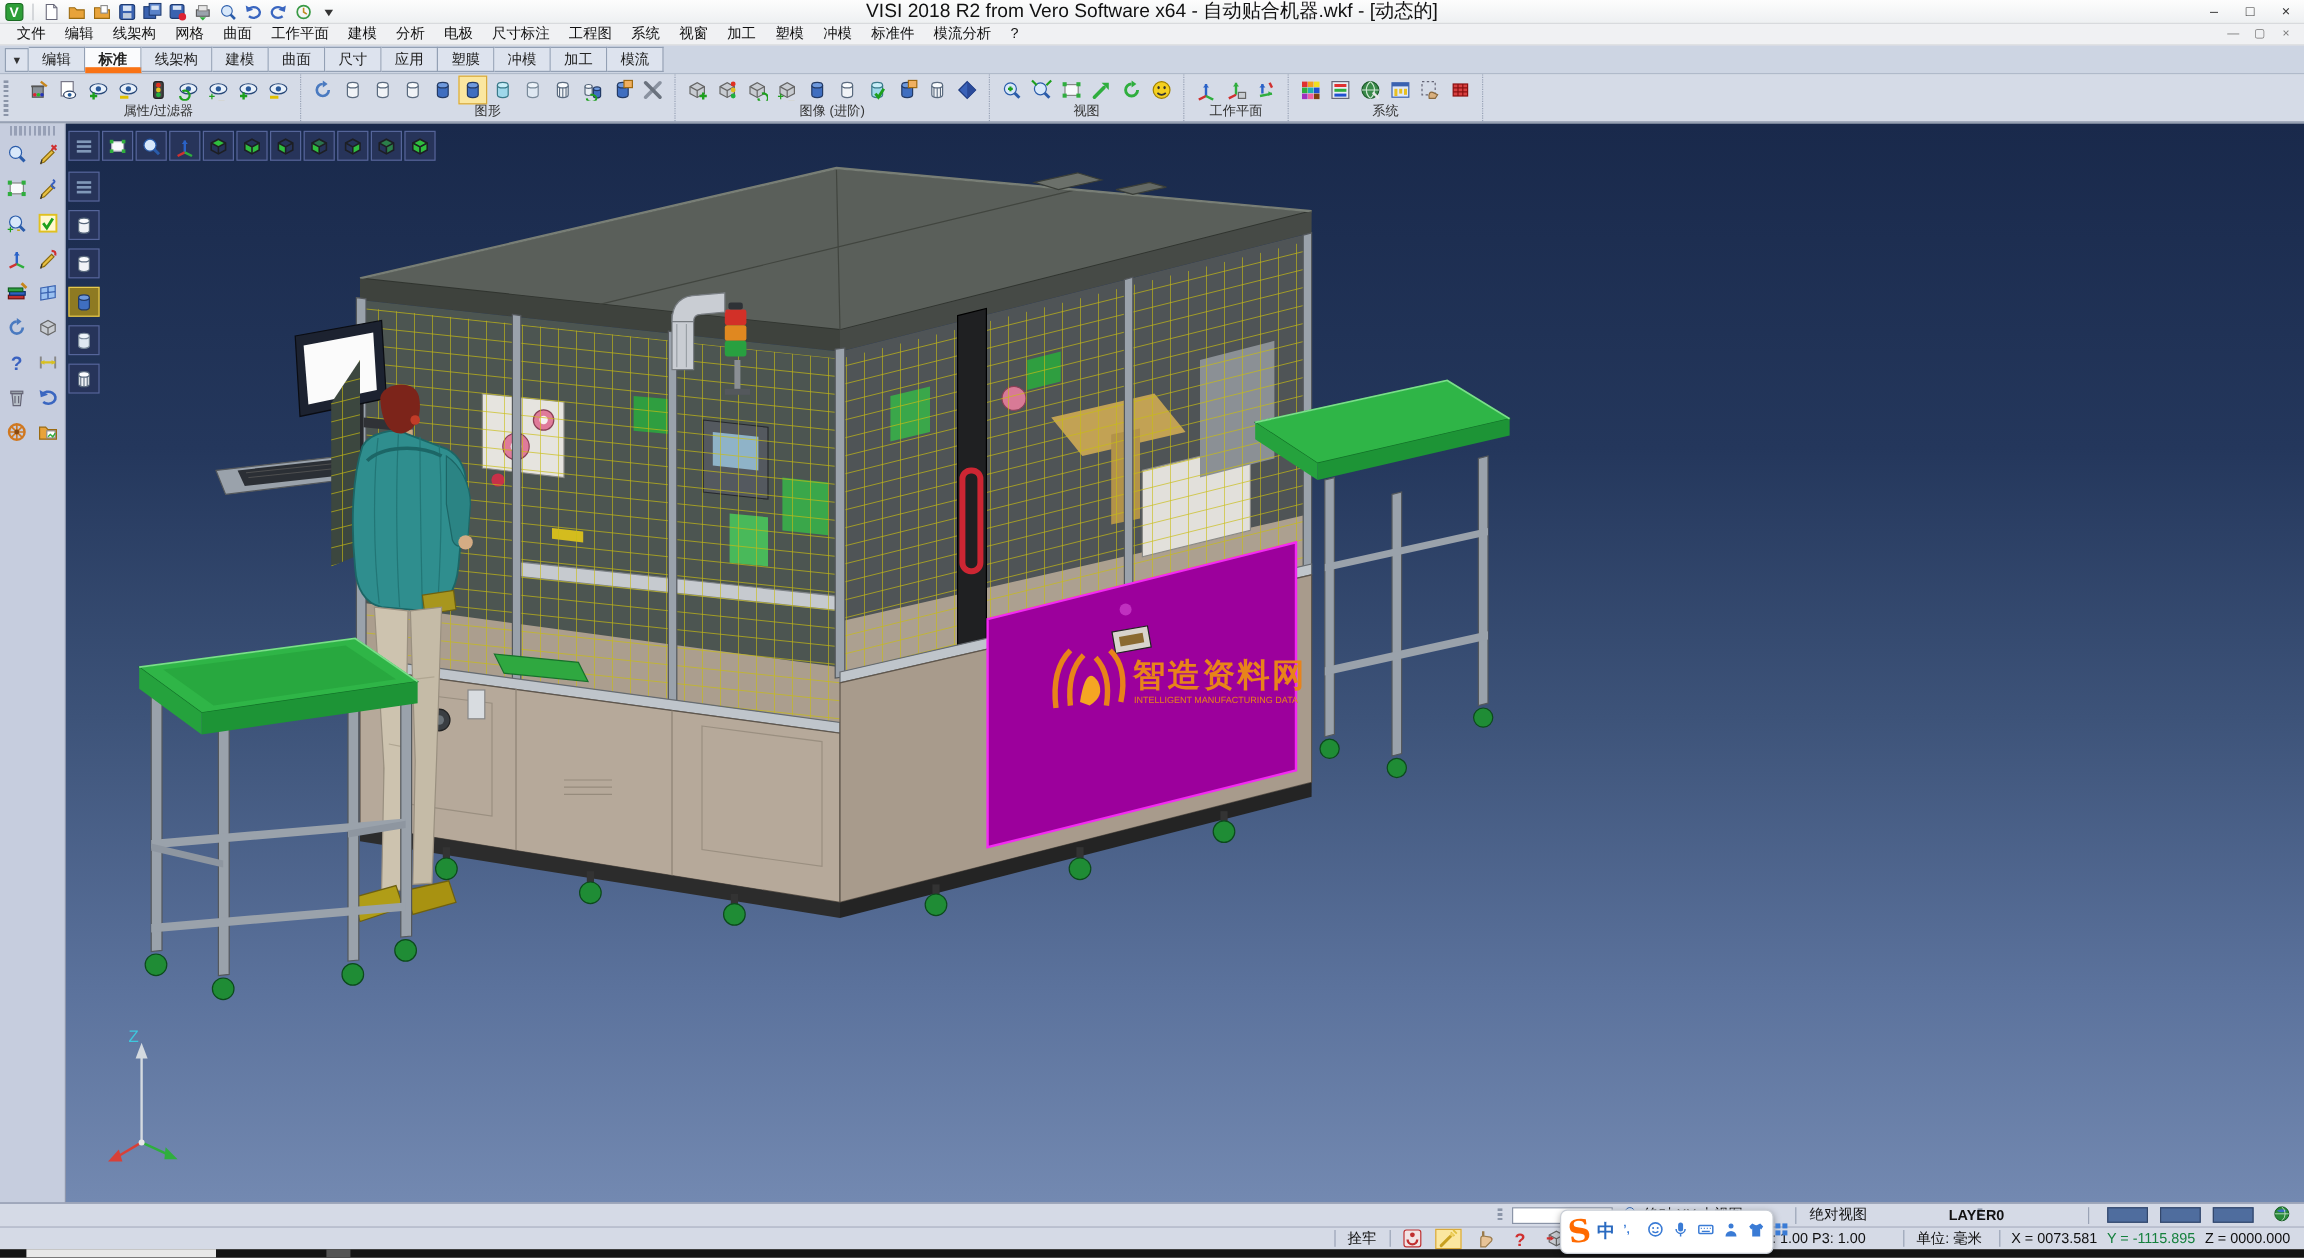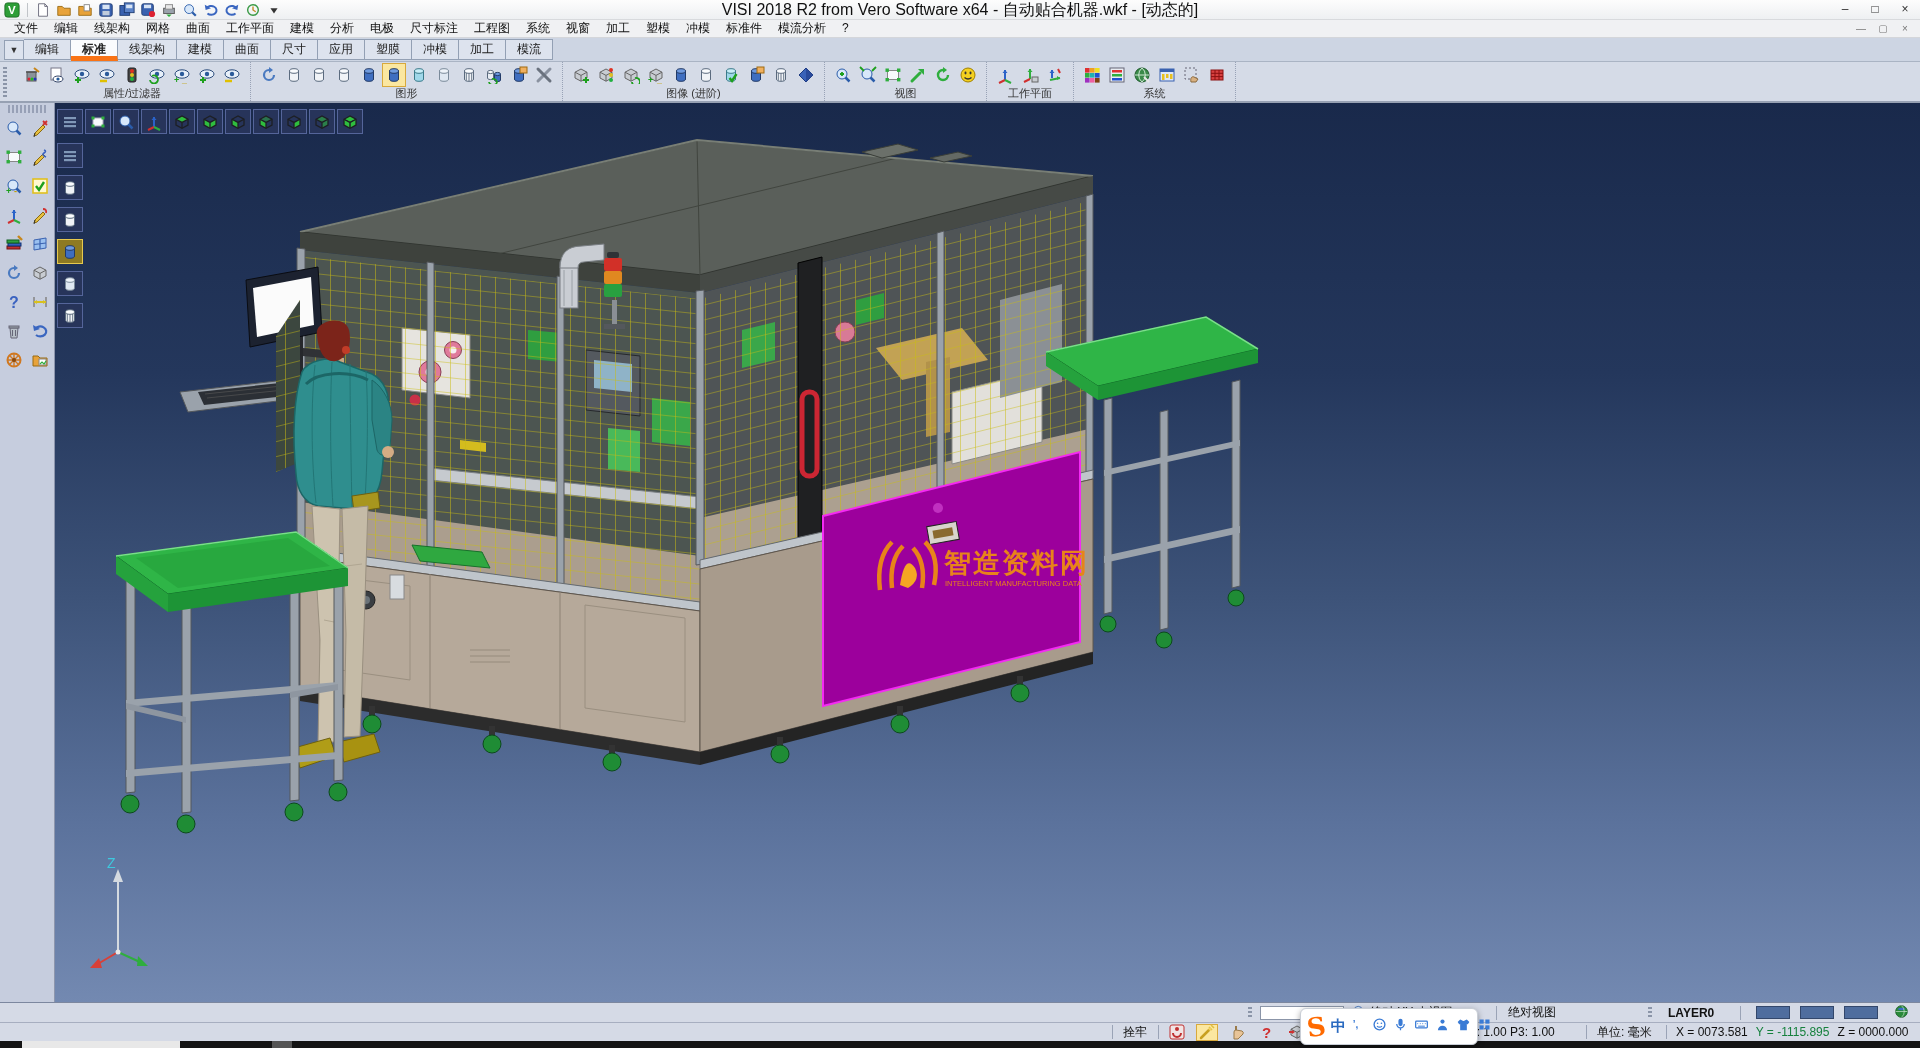--- a/index.html
+++ b/index.html
@@ -1091,21 +1091,21 @@
     </div>
     <div class="sb-abs" style="left:1496px;">
         <div class="sb-sep"></div>
       </div>
     <div class="sb-abs" style="left:1508px;">
       <span>绝对视图</span>
     </div>
     <div class="sb-abs" style="left:1648px;">
         <div class="sb-grip"></div>
       </div>
-    <div class="sb-abs" style="left:1668px;">
+    <div class="sb-abs" style="left:1624px;">
       <span style="font-weight:bold;">LAYER0</span>
     </div>
     <div class="sb-abs" style="left:1740px;">
         <div class="sb-sep"></div>
       </div>
     <div class="sb-abs" style="left:1756px; gap:10px;">
       <span class="swatch"></span>
       <span class="swatch"></span>
       <span class="swatch"></span>
     </div>

